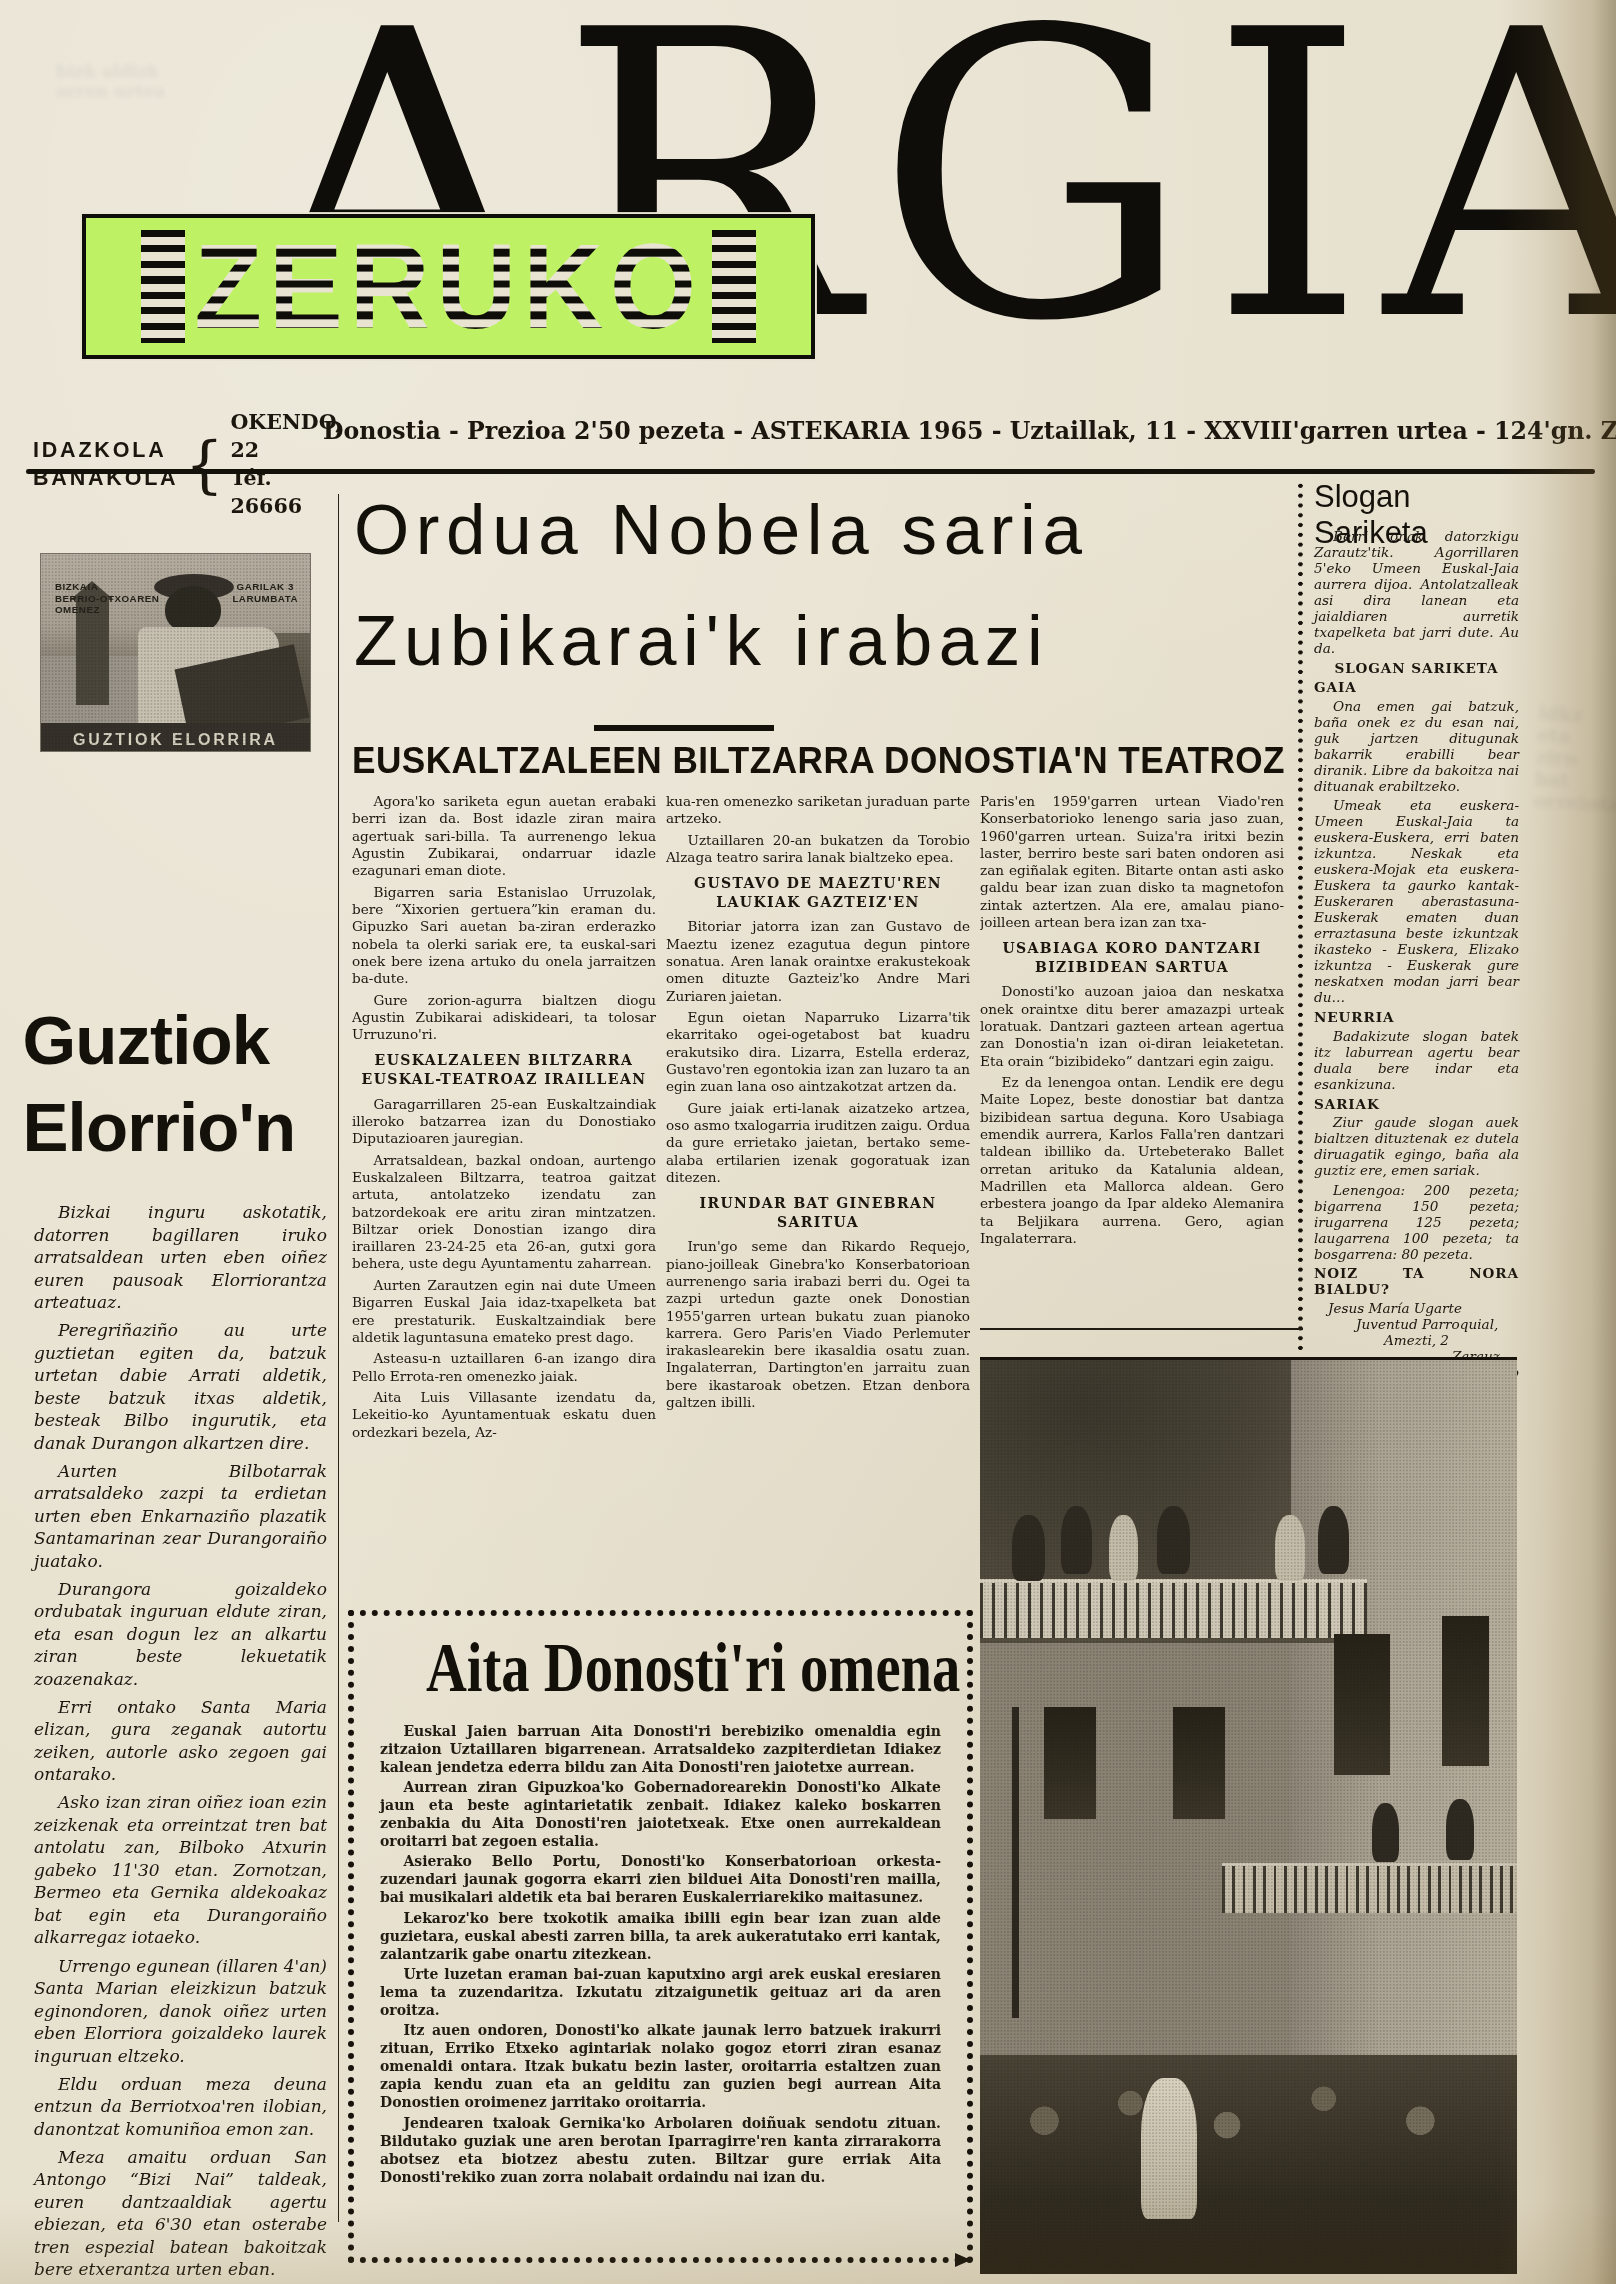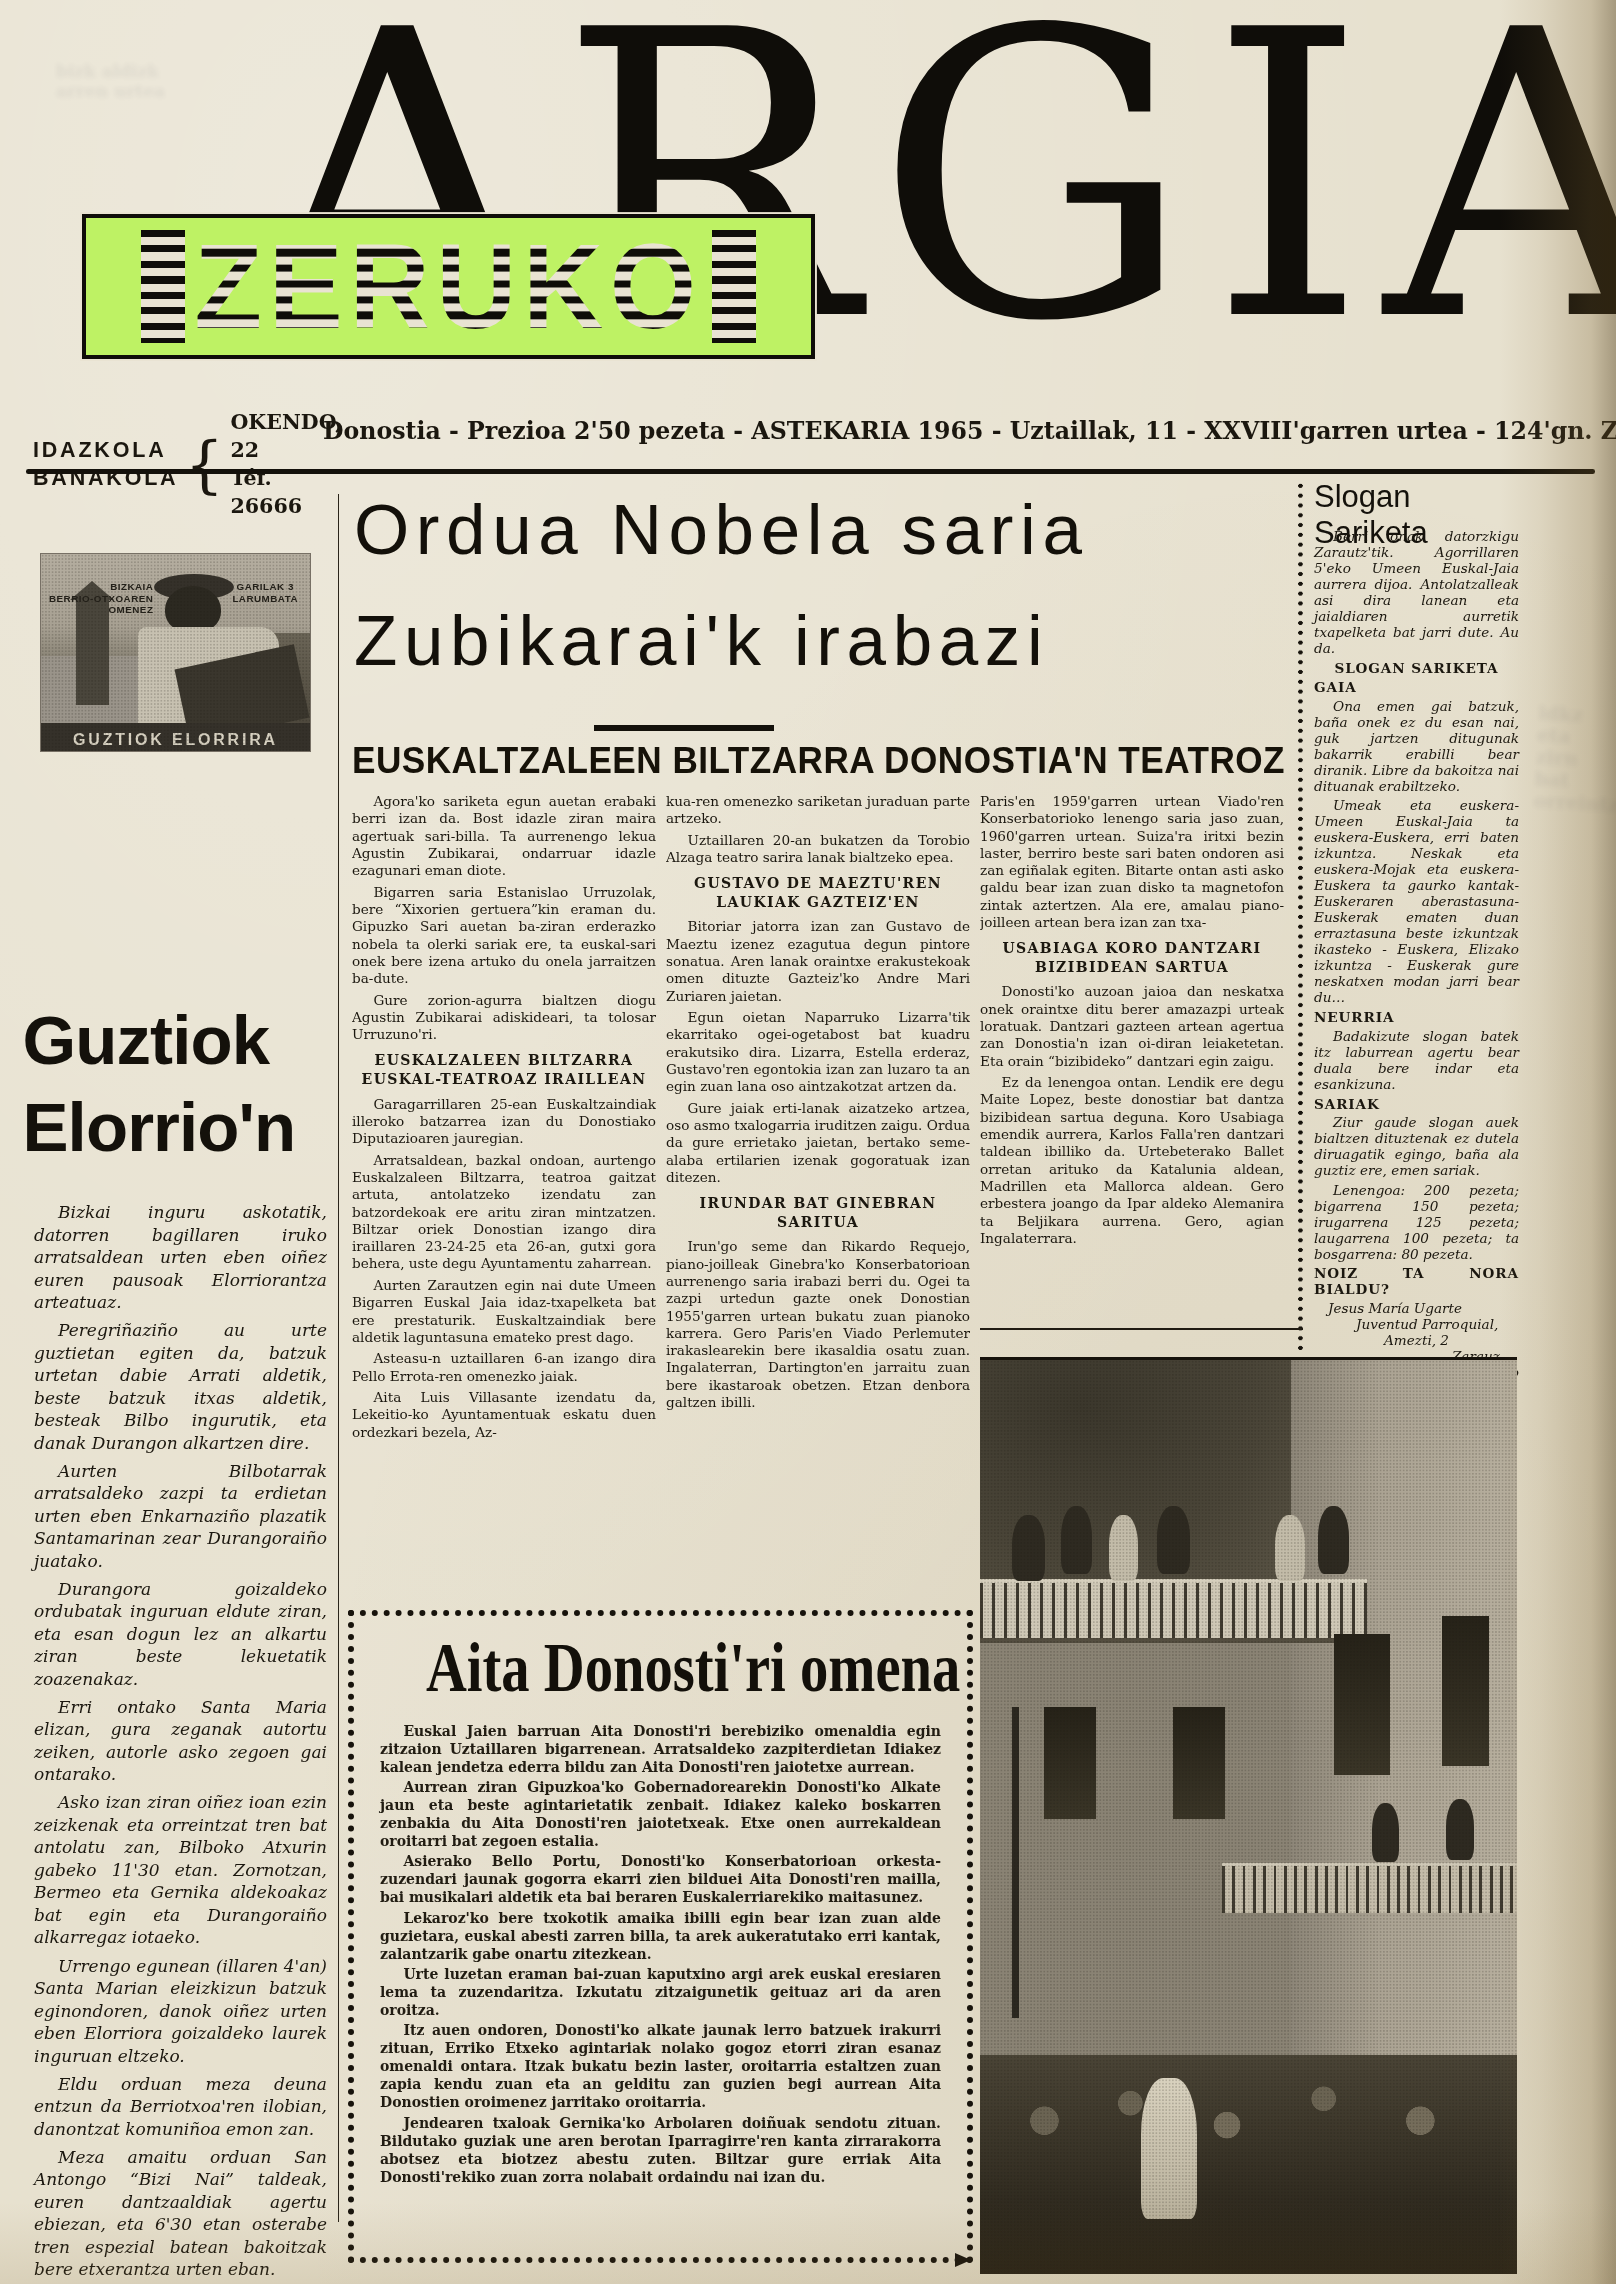--- a/index.html
+++ b/index.html
@@ -173,21 +173,21 @@
 
 <div class="abs poster ht">
   <div class="po-sky"></div>
   <div class="po-tower"></div>
   <div class="po-dark"></div>
   <div class="po-hat"></div>
   <div class="po-head"></div>
   <div class="po-body"></div>
   <div class="po-box"></div>
   <div class="po-bottom"></div>
-  <div class="po-txt" style="left:8px; top:27px; text-align:right;">
+  <div class="po-txt" style="left:14px; top:27px; text-align:left;">
     <div>BIZKAIA</div>
     <div>BERRIO-OTXOAREN</div>
     <div>OMENEZ</div>
   </div>
   <div class="po-txt" style="right:12px; top:27px; text-align:center;">
     <div>GARILAK 3</div>
     <div>LARUMBATA</div>
   </div>
   <div class="po-cap">GUZTIOK ELORRIRA</div>
 </div>

